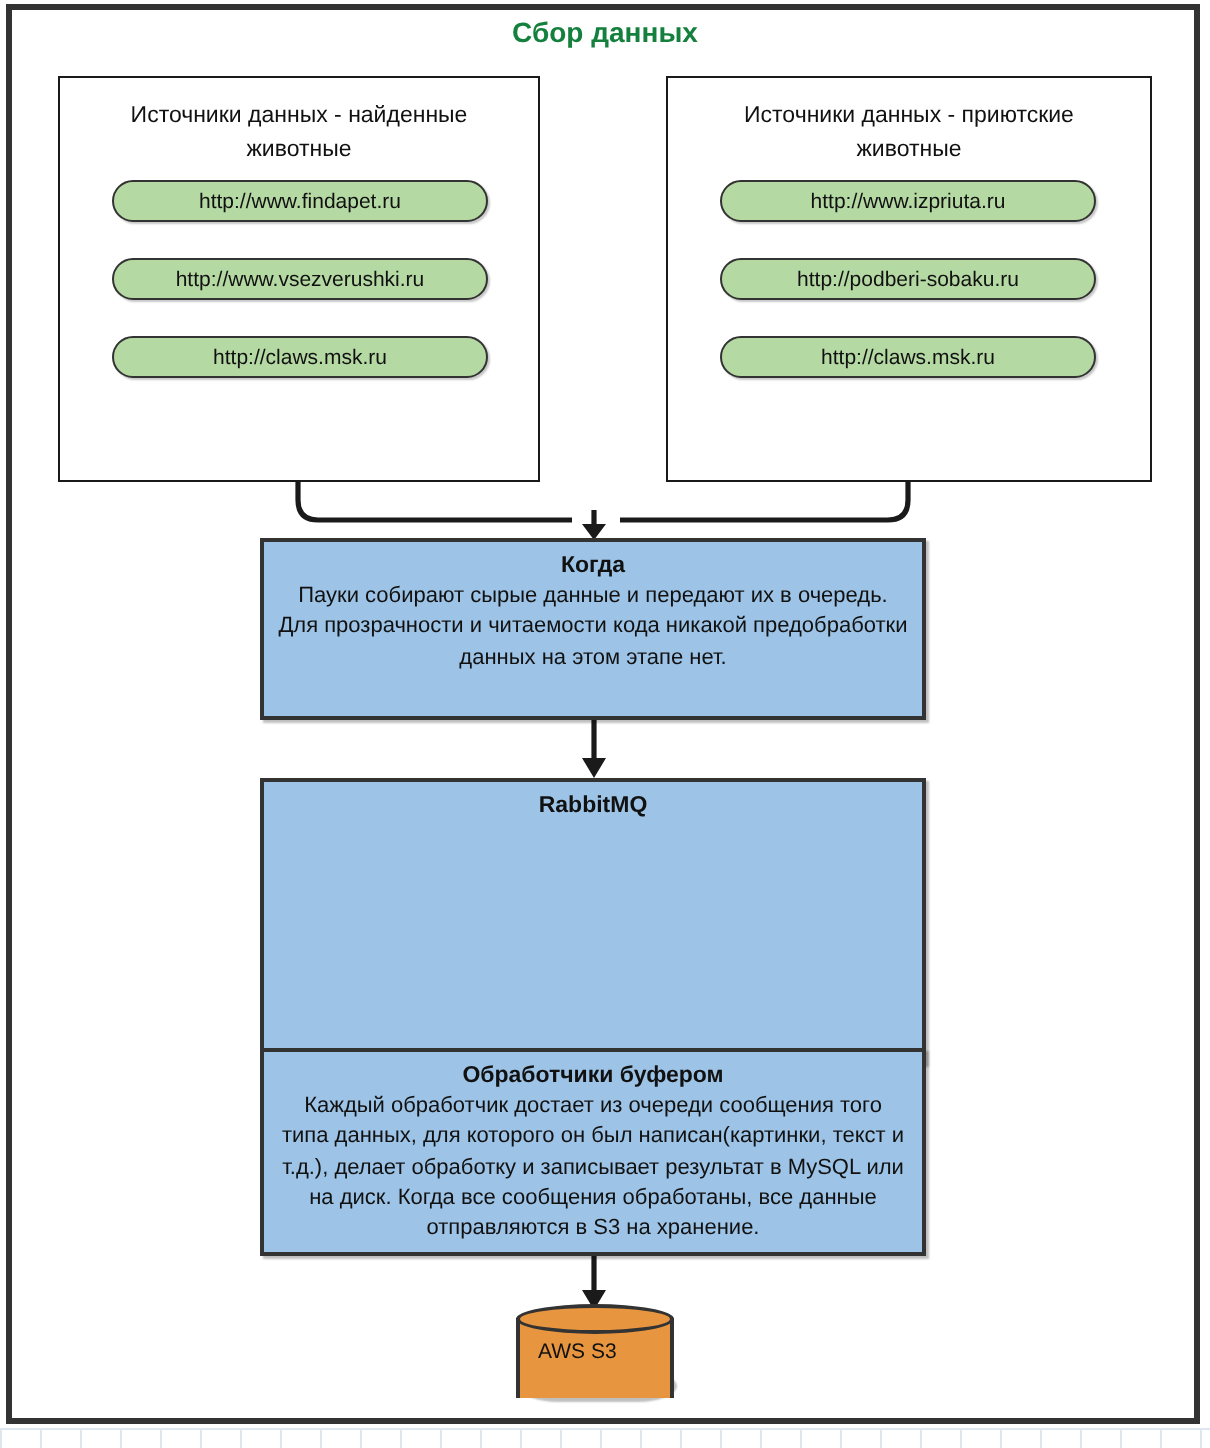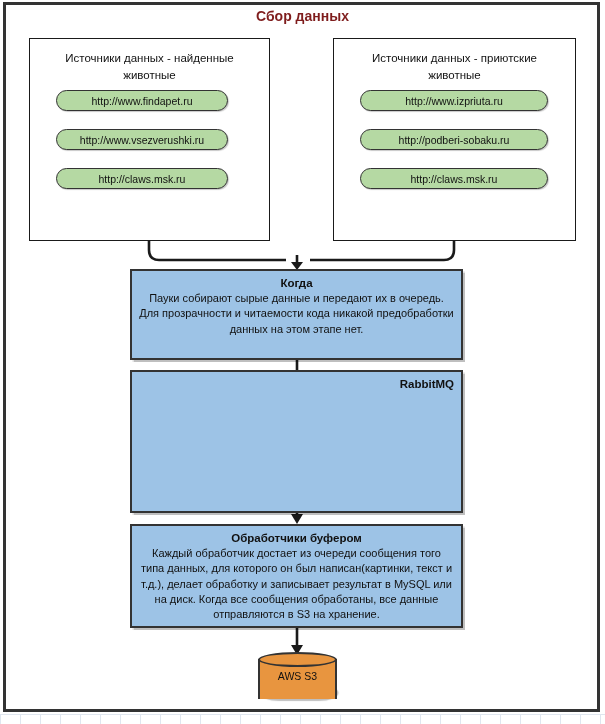--- a/index.html
+++ b/index.html
@@ -47,21 +47,21 @@
   }
 
   .diagram-title {
     position: absolute;
     left: 0;
     top: 8px;
     width: 605px;
     text-align: center;
     font-size: 14px;
     font-weight: bold;
-    color: #7f1d1d;
+    color: #15803d;
     z-index: 4;
   }
 
   
   .group-box {
     position: absolute;
     border: 1.6px solid #1a1a1a;
     background: #ffffff;
     box-sizing: border-box;
     z-index: 3;
@@ -90,21 +90,21 @@
     background: #b5d9a3;
     box-sizing: border-box;
     display: flex;
     align-items: center;
     justify-content: center;
     font-size: 10.5px;
     color: #111111;
     z-index: 4;
     box-shadow: 1px 1px 1px rgba(0,0,0,0.22);
   }
-  .pill-l { left: 56px;  width: 172px; }
+  .pill-l { left: 56px;  width: 188px; }
   .pill-r { left: 360px; width: 188px; }
   .pill-0 { top: 90px; }
   .pill-1 { top: 129px; }
   .pill-2 { top: 168px; }
   .pill-3 { top: 205px; }
 
   
   .proc-box {
     position: absolute;
     left: 130px;
@@ -120,21 +120,21 @@
     color: #111111;
     box-shadow: 1.5px 1.5px 1px rgba(0,0,0,0.25);
   }
   .proc-title {
     display: block;
     font-weight: bold;
     font-size: 11.5px;
     margin-bottom: 0px;
   }
   .proc-spiders { top: 269px; height: 91px; }
-  .proc-rabbit  { top: 370px; height: 143px; text-align: right; }
+  .proc-rabbit  { top: 389px; height: 143px; }
   .proc-workers { top: 524px; height: 104px; }
 
   
   .cylinder {
     position: absolute;
     left: 258px;
     top: 652px;
     width: 79px;
     height: 53px;
     z-index: 3;
@@ -163,23 +163,22 @@
     position: absolute;
     left: 0; top: 0px;
     width: 79px; height: 15px;
     background: #e8953f;
     border: 2.2px solid #333333;
     border-radius: 50%;
     box-sizing: border-box;
   }
   .cyl-label {
     position: absolute;
-    left: 0; top: 18px;
+    left: 11px; top: 18px;
     width: 79px;
-    text-align: center;
     font-size: 10.5px;
     color: #111111;
     z-index: 2;
   }
 
   
   .connectors {
     position: absolute;
     left: 0; top: 0;
     width: 605px; height: 724px;

